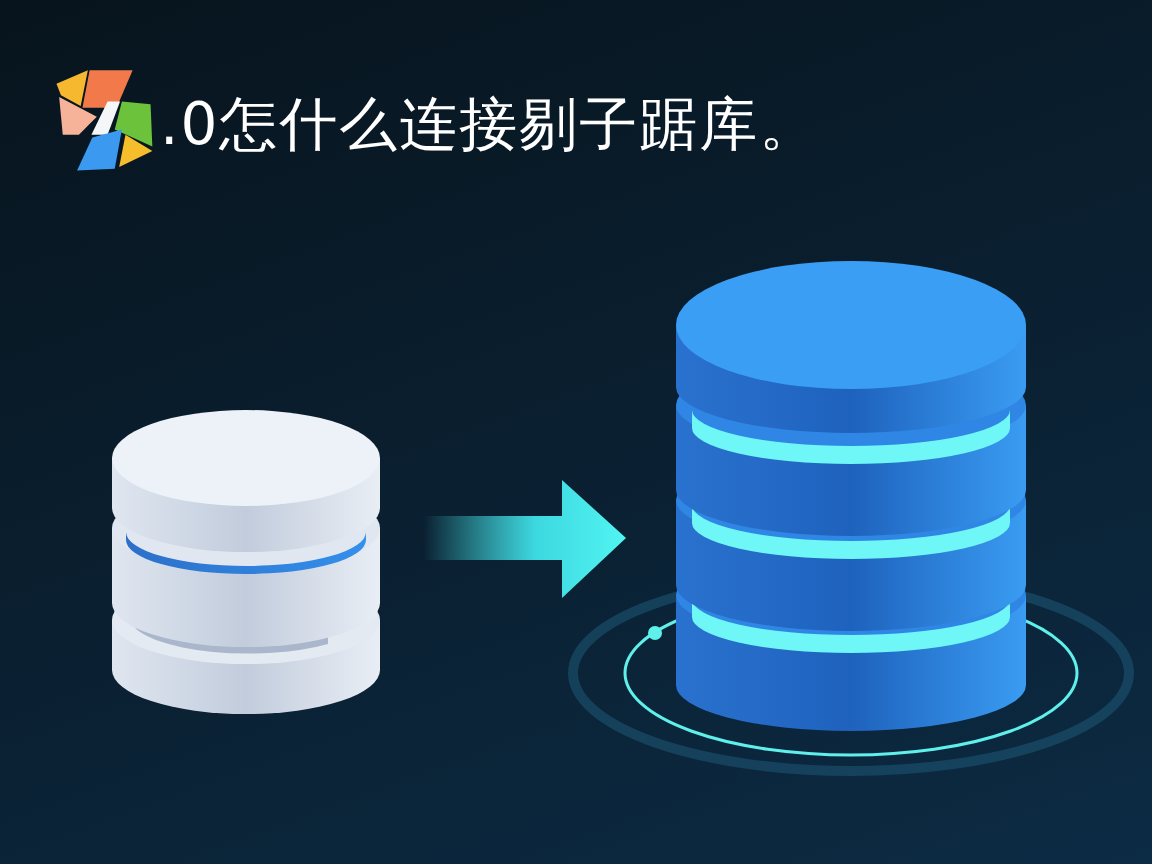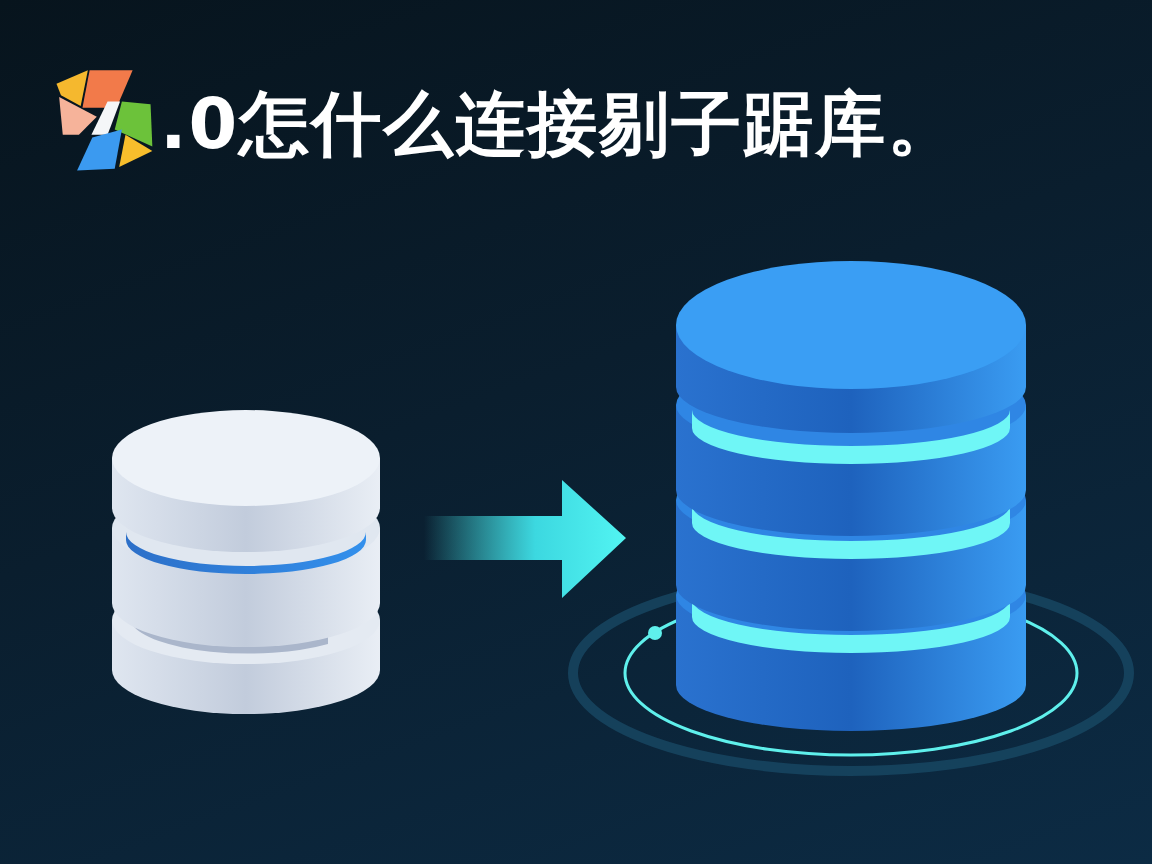--- a/index.html
+++ b/index.html
@@ -7,21 +7,21 @@
       width:1152px; height:864px; overflow:hidden; position:relative;
       background: linear-gradient(160deg, #07141d 0%, #0a1e2e 45%, #0c2b44 100%);
       font-family: "DejaVu Sans", "Liberation Sans", sans-serif;
     }
     .title {
       position:absolute; left:52px; top:64px; height:120px;
       display:flex; align-items:center;
     }
     .logo { width:112px; height:112px; margin-right:0px; }
     .title-text {
-      color:#ffffff; font-weight:bold; font-size:70px; letter-spacing:2px;
+      color:#ffffff; font-weight:normal; font-size:58px; letter-spacing:2px;
       line-height:1; white-space:nowrap; margin-left:-4px;
     }
     .db-small { position:absolute; left:108px; top:398px; width:276px; height:322px; }
     .arrow { position:absolute; left:424px; top:478px; width:204px; height:122px; }
     .db-big { position:absolute; left:566px; top:255px; width:570px; height:530px; }
     svg { display:block; }
   </style>
 </head>
 <body>
 

